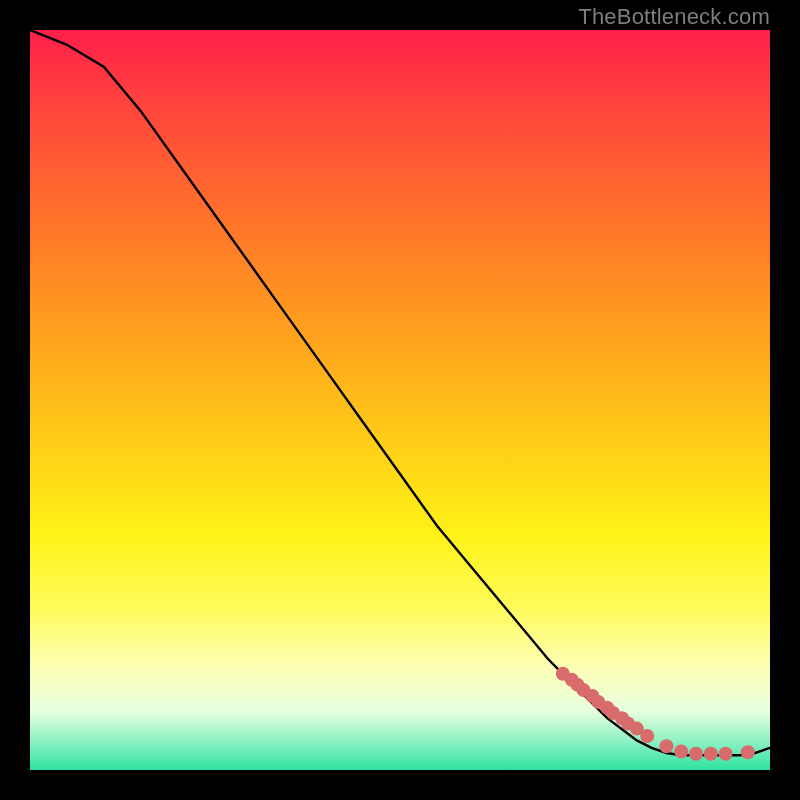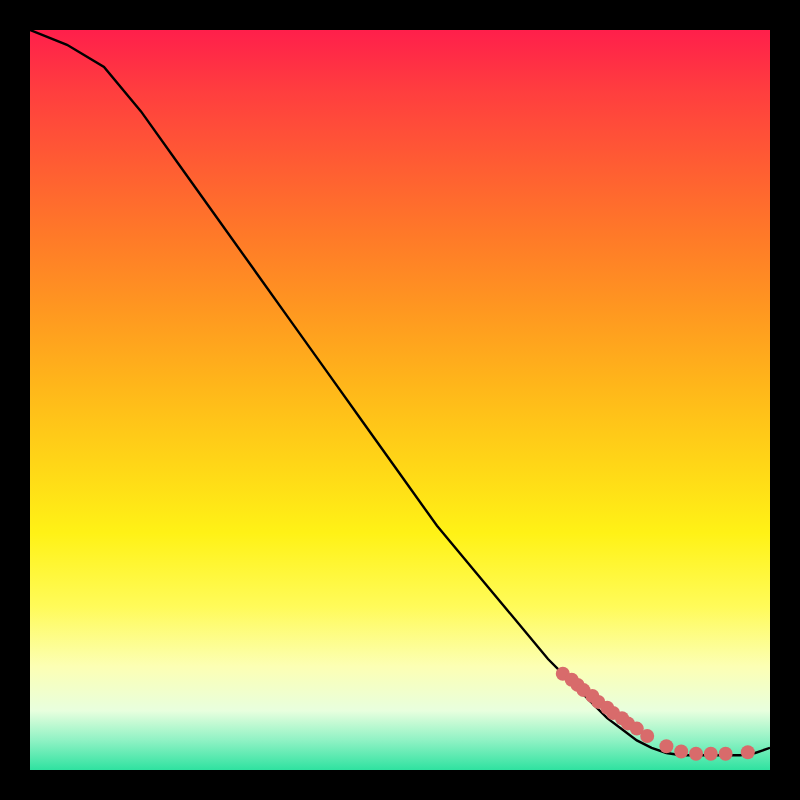--- a/index.html
+++ b/index.html
@@ -55,20 +55,21 @@
     font-size: 22px;
     font-weight: 500;
     letter-spacing: 0.2px;
   }
 </style>
 </head>
 <body>
 
 <div class="outer">
 
+  <div class="watermark">TheBottleneck.com</div>
 
   <div class="plot">
     <svg class="curve-svg" viewBox="0 0 740 740" preserveAspectRatio="none">
       <path id="curve-path" fill="none" stroke="#000000" stroke-width="2.4" d="M0.0 0.0 L37.0 14.8 L74.0 37.0 L111.0 81.4 L148.0 133.2 L185.0 185.0 L222.0 236.8 L259.0 288.6 L296.0 340.4 L333.0 392.2 L370.0 444.0 L407.0 495.8 L444.0 540.2 L481.0 584.6 L518.0 629.0 L532.8 643.8 L547.6 658.6 L562.4 673.4 L577.2 688.2 L592.0 699.3 L606.8 710.4 L621.6 717.8 L636.4 723.0 L651.2 725.2 L666.0 725.2 L680.8 725.2 L695.6 725.2 L710.4 725.2 L725.2 723.0 L740.0 717.8 "></path>
       <g id="marker-group">
           <circle cx="532.8" cy="643.8" r="7" fill="#d86b6b"></circle>
           <circle cx="541.7" cy="649.7" r="7" fill="#d86b6b"></circle>
           <circle cx="547.6" cy="654.9" r="7" fill="#d86b6b"></circle>
           <circle cx="553.5" cy="660.1" r="7" fill="#d86b6b"></circle>
           <circle cx="562.4" cy="666.0" r="7" fill="#d86b6b"></circle>

